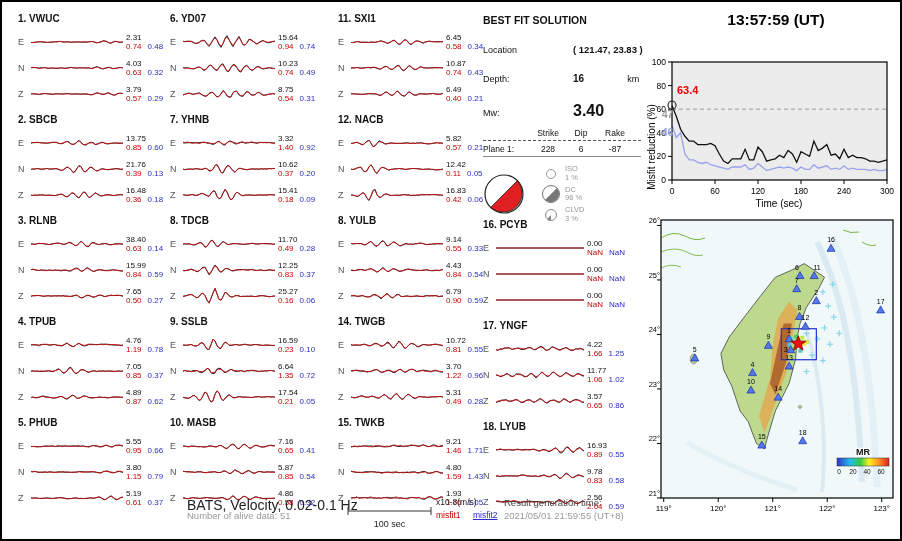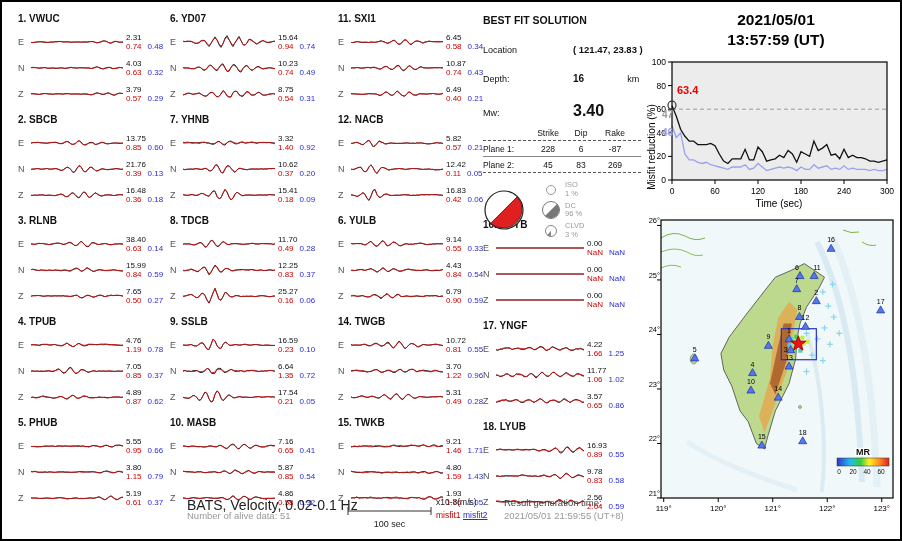--- a/index.html
+++ b/index.html
@@ -39,21 +39,21 @@
   .dt-title{position:absolute;left:652px;top:8px;width:244px;text-align:center;font-weight:bold;font-size:15.5px;line-height:20px;color:#000;}
   #misfit-plot{position:absolute;left:645px;top:50px;}
   #map{position:absolute;left:645px;top:210px;}
   .f-bats{position:absolute;left:185px;top:495px;font-size:14px;color:#222;}
   .f-alive{position:absolute;left:185px;top:508px;font-size:9.5px;color:#999;}
   .scalebar{position:absolute;left:345px;top:500px;width:85px;text-align:center;}
   .sb-label{font-size:9px;color:#222;margin-top:-1px;}
   .f-unit{position:absolute;left:434px;top:495px;font-size:8.5px;color:#222;}
   .f-misfits{position:absolute;left:434px;top:508px;font-size:8.5px;}
   .f-m1{color:#cc0000;}
-  .f-m2{color:#2a2ad0;margin-left:0;text-decoration:underline;}
+  .f-m2{color:#2a2ad0;margin-left:10px;text-decoration:underline;}
   .f-result-label{position:absolute;left:502px;top:495px;font-size:9.5px;color:#444;}
   .f-result-time{position:absolute;left:502px;top:508px;font-size:9.5px;color:#999;}
 </style>
 </head>
 <body>
 
 <div class="frame">
 
   <div id="wf-col-1" class="wf-col" style="left:16px">
       <div class="station">
@@ -486,21 +486,21 @@
             <polyline points="0,11.9 2,12.1 4,12.6 6,13.6 8,12.6 10,11.1 12,9.5 14,11.4 16,15.5 18,17.4 20,13.1 22,7.4 24,6.3 26,11.6 28,14.3 30,14.4 32,12.1 34,11.1 36,11.1 38,12.0 40,12.6 42,12.3 44,12.3 46,12.1 48,12.3 50,12.0 52,11.8 54,11.6 56,12.1 58,12.0 60,12.5 62,12.3 64,12.5 66,12.1 68,12.2 70,11.7 72,11.7 74,11.7 76,11.7 78,11.7 80,11.6 82,11.7 84,11.6 86,11.7 88,12.1 90,12.0 92,12.3 " fill="none" stroke="#111" stroke-width="0.9"></polyline>
             <polyline points="0,11.9 2,12.3 4,12.6 6,13.4 8,12.6 10,11.1 12,9.9 14,11.2 16,15.0 18,17.2 20,13.1 22,7.8 24,6.8 26,11.8 28,13.9 30,14.3 32,12.3 34,11.2 36,11.0 38,12.0 40,12.4 42,12.5 44,12.2 46,12.3 48,12.3 50,12.2 52,11.7 54,11.8 56,11.8 58,11.9 60,12.5 62,12.1 64,12.3 66,12.1 68,12.1 70,11.6 72,11.8 74,11.9 76,11.5 78,12.0 80,11.6 82,11.5 84,11.8 86,11.7 88,12.1 90,12.1 92,12.5 " fill="none" stroke="#cc1111" stroke-width="0.9"></polyline>
           </svg>
           <div class="wf-nums">
             <div class="wf-amp">16.83</div>
             <div><span class="wf-m1">0.42</span><span class="wf-m2">0.06</span></div>
           </div>
         </div>
       </div>
       <div class="station">
-        <div class="st-header">6.  YULB</div>
+        <div class="st-header">8.  YULB</div>
         <div class="wf-row">
           <span class="wf-ch">E</span>
           <svg width="92" height="24" viewBox="0 0 92 24" class="wf-trace">
             <polyline points="0,11.5 2,11.9 4,11.7 6,11.6 8,11.5 10,11.6 12,12.5 14,12.9 16,12.0 18,10.4 20,9.3 22,11.5 24,13.8 26,14.5 28,12.5 30,9.8 32,8.5 34,10.6 36,13.9 38,13.3 40,11.9 42,9.9 44,10.3 46,11.9 48,13.6 50,13.9 52,12.9 54,12.0 56,11.8 58,12.3 60,12.0 62,12.3 64,11.7 66,11.7 68,11.2 70,11.1 72,11.6 74,12.2 76,12.7 78,12.4 80,12.3 82,11.9 84,12.1 86,11.7 88,11.9 90,11.8 92,11.7 " fill="none" stroke="#111" stroke-width="0.9"></polyline>
             <polyline points="0,11.5 2,11.7 4,11.6 6,11.4 8,11.8 10,11.5 12,12.1 14,13.0 16,11.8 18,10.4 20,9.3 22,11.6 24,13.3 26,14.0 28,12.2 30,10.3 32,9.0 34,11.0 36,13.9 38,13.3 40,12.1 42,10.0 44,10.7 46,11.7 48,13.5 50,13.6 52,12.5 54,11.7 56,11.7 58,12.4 60,12.2 62,12.5 64,11.6 66,11.8 68,11.2 70,11.2 72,11.5 74,12.3 76,12.6 78,12.1 80,12.3 82,11.8 84,11.8 86,11.7 88,11.7 90,11.8 92,11.8 " fill="none" stroke="#cc1111" stroke-width="0.9"></polyline>
           </svg>
           <div class="wf-nums">
             <div class="wf-amp">9.14</div>
             <div><span class="wf-m1">0.55</span><span class="wf-m2">0.33</span></div>
           </div>
@@ -733,26 +733,20 @@
         <span class="pc1">Strike</span>
         <span class="pc2">Dip</span>
         <span class="pc3">Rake</span>
       </div>
       <div class="pt-row pt-r1">
         <span class="pc0">Plane 1:</span>
         <span class="pc1">228</span>
         <span class="pc2">6</span>
         <span class="pc3">-87</span>
       </div>
-      <div class="pt-row pt-r2">
-        <span class="pc0">Plane 2:</span>
-        <span class="pc1">45</span>
-        <span class="pc2">83</span>
-        <span class="pc3">269</span>
-      </div>
     </div>
     <div class="bb-area">
       <svg width="42" height="42" viewBox="0 0 42 42">
         <circle cx="21" cy="21" r="19" fill="#ffffff" stroke="#222" stroke-width="1.2"></circle>
         <path d="M7.6,34.4 A19,19 0 0 0 34.4,7.6 Z" fill="#e02020" stroke="#222" stroke-width="0.8"></path>
       </svg>
       <div class="decomp">
         <div class="dec">
           <svg width="20" height="14" viewBox="0 0 20 14">
             <circle cx="10" cy="7" r="4.5" fill="#fff" stroke="#999" stroke-width="1"></circle>
@@ -780,21 +774,20 @@
           <div class="dec-txt">
             <div>CLVD</div>
             <div>3 %</div>
           </div>
         </div>
       </div>
     </div>
   </div>
 
   <div class="dt-title">
-    <div>2021/05/01</div>
     <div>13:57:59 (UT)</div>
   </div>
 
   <svg id="misfit-plot" width="253" height="160">
       <rect x="25" y="10" width="215" height="118" fill="#ececec"></rect>
       <line x1="25" y1="57.2" x2="240" y2="57.2" stroke="#888" stroke-width="0.8" stroke-dasharray="4,3"></line>
       <line x1="21" y1="128" x2="25" y2="128" stroke="#000" stroke-width="1"></line>
       <text x="19" y="131" text-anchor="end" font-size="8.5" fill="#000">0</text>
       <line x1="21" y1="104.4" x2="25" y2="104.4" stroke="#000" stroke-width="1"></line>
       <text x="19" y="107.4" text-anchor="end" font-size="8.5" fill="#000">20</text>

